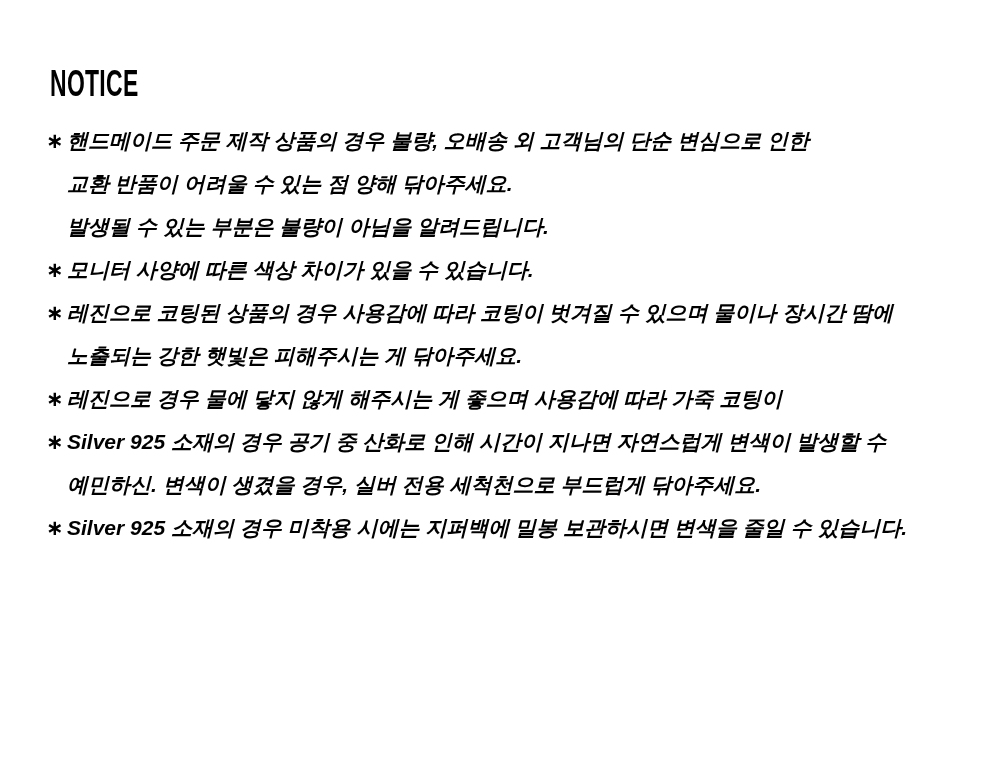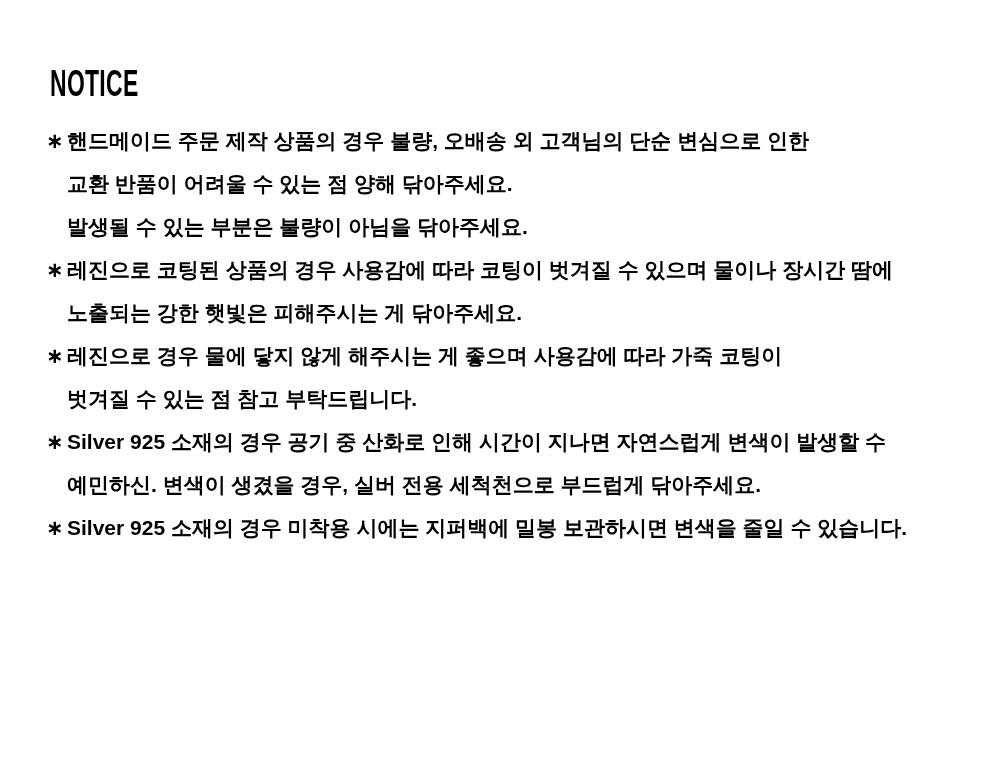--- a/index.html
+++ b/index.html
@@ -33,20 +33,21 @@
   .notice-list {
     margin-top: 17px;
     padding-left: 46px;
     font-size: 21px;
     font-weight: 700;
     line-height: 43px;
     letter-spacing: 0px;
   }
   .notice-item {
     margin: 0;
+    font-style: italic;
   }
   .nline {
     white-space: nowrap;
   }
   .marker {
     display: inline-block;
     width: 21px;
     font-weight: 700;
   }
   .cont {
@@ -61,33 +62,35 @@
   <h1 class="notice-title">NOTICE</h1>
 
   <div class="notice-list">
 
     <div class="notice-item">
       <div class="nline"><span class="marker">∗</span><span>핸드메이드 주문 제작 상품의 경우 불량, 오배송 외 고객님의 단순 변심으로 인한</span></div>
       <div class="nline cont">교환 반품이 어려울 수 있는 점 양해 닦아주세요.</div>
     </div>
 
     <div class="notice-item">
-      <div class="nline cont">발생될 수 있는 부분은 불량이 아님을 닦아주세요.</div>
+      <div class="nline cont">발생될 수 있는 부분은 불량이 아님을 알려드립니다.</div>
     </div>
 
+    <div class="notice-item">
+      <div class="nline"><span class="marker">∗</span><span>모니터 사양에 따른 색상 차이가 있을 수 있습니다.</span></div>
+    </div>
 
     <div class="notice-item">
       <div class="nline"><span class="marker">∗</span><span>레진으로 코팅된 상품의 경우 사용감에 따라 코팅이 벗겨질 수 있으며 물이나 장시간 땀에</span></div>
       <div class="nline cont">노출되는 강한 햇빛은 피해주시는 게 닦아주세요.</div>
     </div>
 
 
     <div class="notice-item">
       <div class="nline"><span class="marker">∗</span><span>레진으로 경우 물에 닿지 않게 해주시는 게 좋으며 사용감에 따라 가죽 코팅이</span></div>
-      <div class="nline cont">벗겨질 수 있는 점 참고 부탁드립니다.</div>
     </div>
 
 
     <div class="notice-item">
       <div class="nline"><span class="marker">∗</span><span>Silver 925 소재의 경우 공기 중 산화로 인해 시간이 지나면 자연스럽게 변색이 발생할 수</span></div>
       <div class="nline cont">예민하신. 변색이 생겼을 경우, 실버 전용 세척천으로 부드럽게 닦아주세요.</div>
     </div>
 
     <div class="notice-item">
       <div class="nline"><span class="marker">∗</span><span>Silver 925 소재의 경우 미착용 시에는 지퍼백에 밀봉 보관하시면 변색을 줄일 수 있습니다.</span></div>

